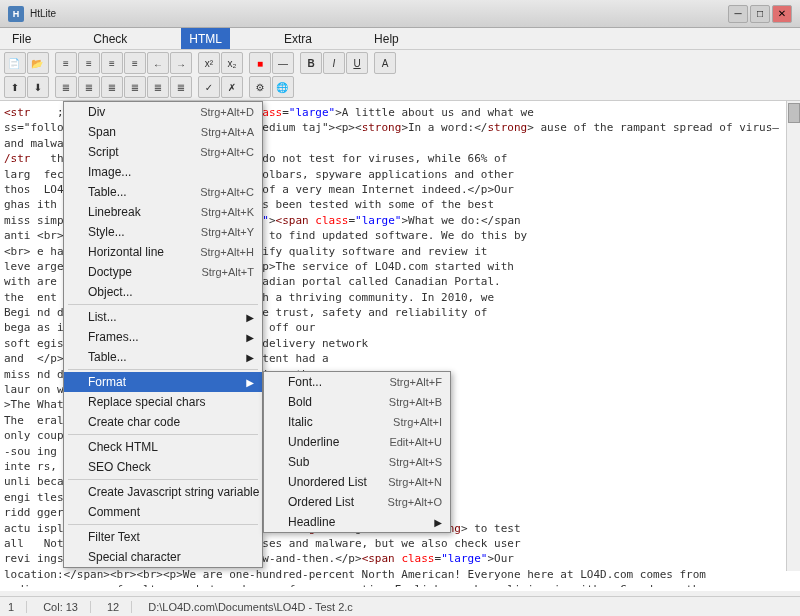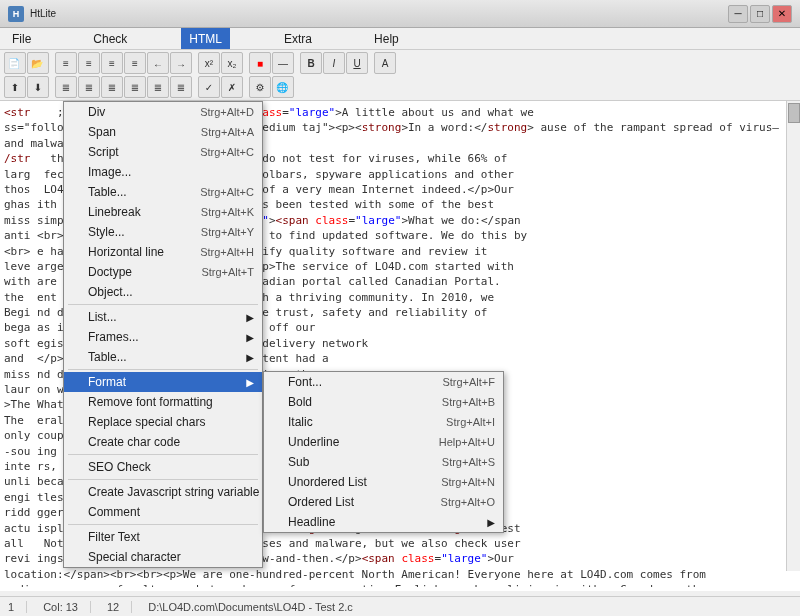--- a/index.html
+++ b/index.html
@@ -177,21 +177,21 @@
       height: 1px;
       background: #ccc;
       margin: 2px 4px;
     }
 
     
     .format-submenu {
       position: absolute;
       left: 200px;
       top: 270px;
-      width: 241px;
+      width: 188px;
       background: #f0f0f0;
       border: 1px solid #888;
       box-shadow: 2px 2px 6px rgba(0,0,0,0.3);
       z-index: 300;
       font-size: 12px;
       pointer-events: all;
     }
 
     
     .status-bar {
@@ -384,29 +384,29 @@
     <div class="menu-row">
       <span>Table...</span>
       <span class="arrow">▶</span>
     </div>
     <div class="menu-separator"></div>
     <div class="menu-row highlighted">
       <span>Format</span>
       <span class="arrow" style="color:white;">▶</span>
     </div>
     <div class="menu-row">
-      <span>Remove font formatting</span>
-    </div>
-    <div class="menu-row">
       <span>Replace special chars</span>
     </div>
     <div class="menu-row">
       <span>Create char code</span>
     </div>
     <div class="menu-separator"></div>
+    <div class="menu-row">
+      <span>Check HTML</span>
+    </div>
     <div class="menu-row">
       <span>SEO Check</span>
     </div>
     <div class="menu-separator"></div>
     <div class="menu-row">
       <span>Create Javascript string variable</span>
     </div>
     <div class="menu-row">
       <span>Comment</span>
     </div>
@@ -427,21 +427,21 @@
     <div class="menu-row">
       <span>Bold</span>
       <span class="shortcut">Strg+Alt+B</span>
     </div>
     <div class="menu-row">
       <span>Italic</span>
       <span class="shortcut">Strg+Alt+I</span>
     </div>
     <div class="menu-row">
       <span>Underline</span>
-      <span class="shortcut">Help+Alt+U</span>
+      <span class="shortcut">Edit+Alt+U</span>
     </div>
     <div class="menu-row">
       <span>Sub</span>
       <span class="shortcut">Strg+Alt+S</span>
     </div>
     <div class="menu-row">
       <span>Unordered List</span>
       <span class="shortcut">Strg+Alt+N</span>
     </div>
     <div class="menu-row">

